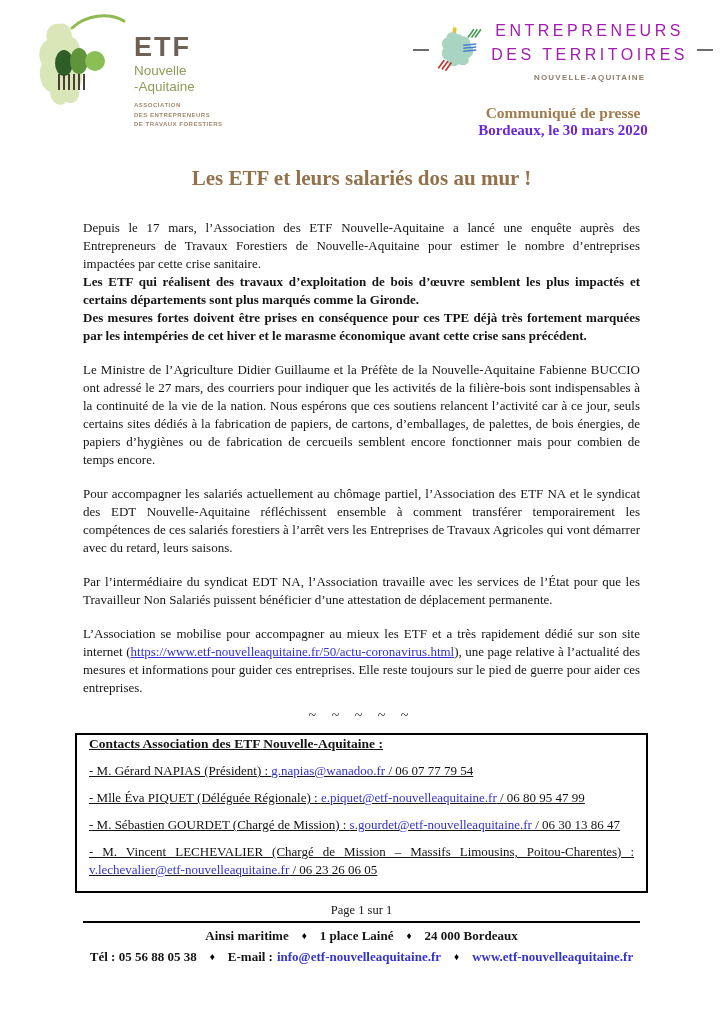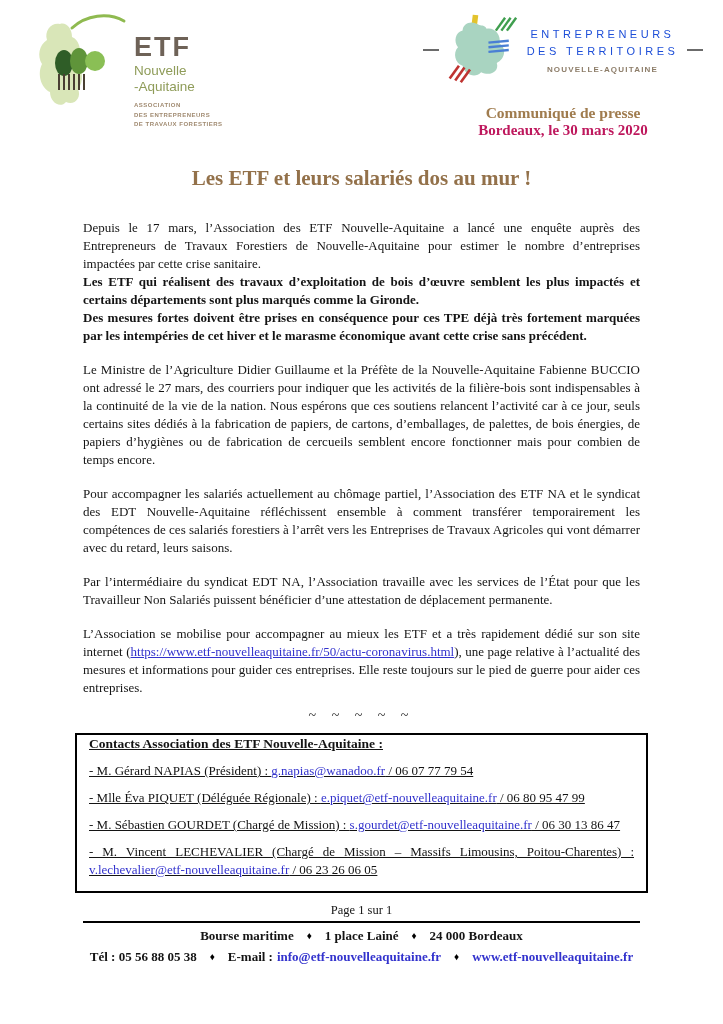--- a/index.html
+++ b/index.html
@@ -12,24 +12,24 @@
   .header{position:relative;height:148px;}
   .logo-etf{position:absolute;left:26px;top:10px;display:flex;align-items:flex-start;}
   .etf-text{margin-left:4px;margin-top:24px;font-family:"Liberation Sans",sans-serif;}
   .etf-acronym{font-size:27px;font-weight:bold;color:#6e6257;letter-spacing:2px;line-height:1;}
   .etf-region{font-size:13.5px;font-weight:normal;color:#8f9c59;line-height:1.15;margin-top:2px;}
   .etf-sub{margin-top:7px;font-size:6px;color:#a08a70;letter-spacing:.5px;line-height:1.6;font-weight:bold;}
   .header-right{position:absolute;right:10px;top:12px;width:300px;text-align:center;}
   .edt-logo{display:flex;align-items:center;justify-content:center;gap:7px;}
   .dash{width:16px;height:2px;background:#6b6b6b;flex:0 0 auto;}
   .edt-names{padding:0 2px;}
-  .edt-name{font-family:"Liberation Sans",sans-serif;font-size:11px;letter-spacing:3.5px;color:#1d4ed8;line-height:1.5;white-space:nowrap;}
+  .edt-name{font-family:"Liberation Sans",sans-serif;font-size:16px;letter-spacing:3.5px;color:#a21caf;line-height:1.5;white-space:nowrap;}
   .edt-region{font-family:"Liberation Sans",sans-serif;font-size:8px;letter-spacing:1.2px;color:#8d7d69;margin-top:6px;font-weight:bold;}
   .doc-type{margin-top:16px;font-weight:bold;font-size:15.5px;color:#a07c4e;}
-  .dateline{font-weight:bold;font-size:15px;color:#be185d;}
+  .dateline{font-weight:bold;font-size:15px;color:#6d28d9;}
   
   .title{text-align:center;font-size:21px;font-weight:bold;color:#93714a;margin:18px 0 28px;}
   .body{width:557px;margin:0 auto;font-size:13px;line-height:18px;text-align:justify;}
   .para{margin:0;}
   .spaced{margin-top:16px;}
   .bold{font-weight:bold;}
   .link{color:#3232cd;text-decoration:none;margin-top:44px;}
   .u{text-decoration:underline;}
   .separator{text-align:center;letter-spacing:6px;margin:10px 0 8px;font-size:14px;color:#222;}
   
@@ -136,20 +136,20 @@
       <p class="contact-item"><span>- M. Sébastien GOURDET (Chargé de Mission) : </span><a href="#" class="link">s.gourdet@etf-nouvelleaquitaine.fr</a><span> / 06 30 13 86 47</span></p>
       <p class="contact-item"><span>- M. Vincent LECHEVALIER (Chargé de Mission – Massifs Limousins, Poitou-Charentes) : </span><a href="#" class="link">v.lechevalier@etf-nouvelleaquitaine.fr</a><span> / 06 23 26 06 05</span></p>
     </div>
 
     <div class="page-number">Page 1 sur 1</div>
   </main>
 
   <footer>
     <div class="footer-rule"></div>
     <div class="footer-line">
-      <span>Bourse maritime</span><span class="diamond">♦</span><span>1 place Lainé</span><span class="diamond">♦</span><span>24 000 Bordeaux</span>
+      <span>Ainsi maritime</span><span class="diamond">♦</span><span>1 place Lainé</span><span class="diamond">♦</span><span>24 000 Bordeaux</span>
     </div>
     <div class="footer-line">
       <span>Tél : 05 56 88 05 38</span><span class="diamond">♦</span><span>E-mail :</span><span class="sp"></span><a href="#" class="link">info@etf-nouvelleaquitaine.fr</a><span class="diamond">♦</span><a href="#" class="link">www.etf-nouvelleaquitaine.fr</a>
     </div>
   </footer>
 
 </div>
 
 </body></html>

